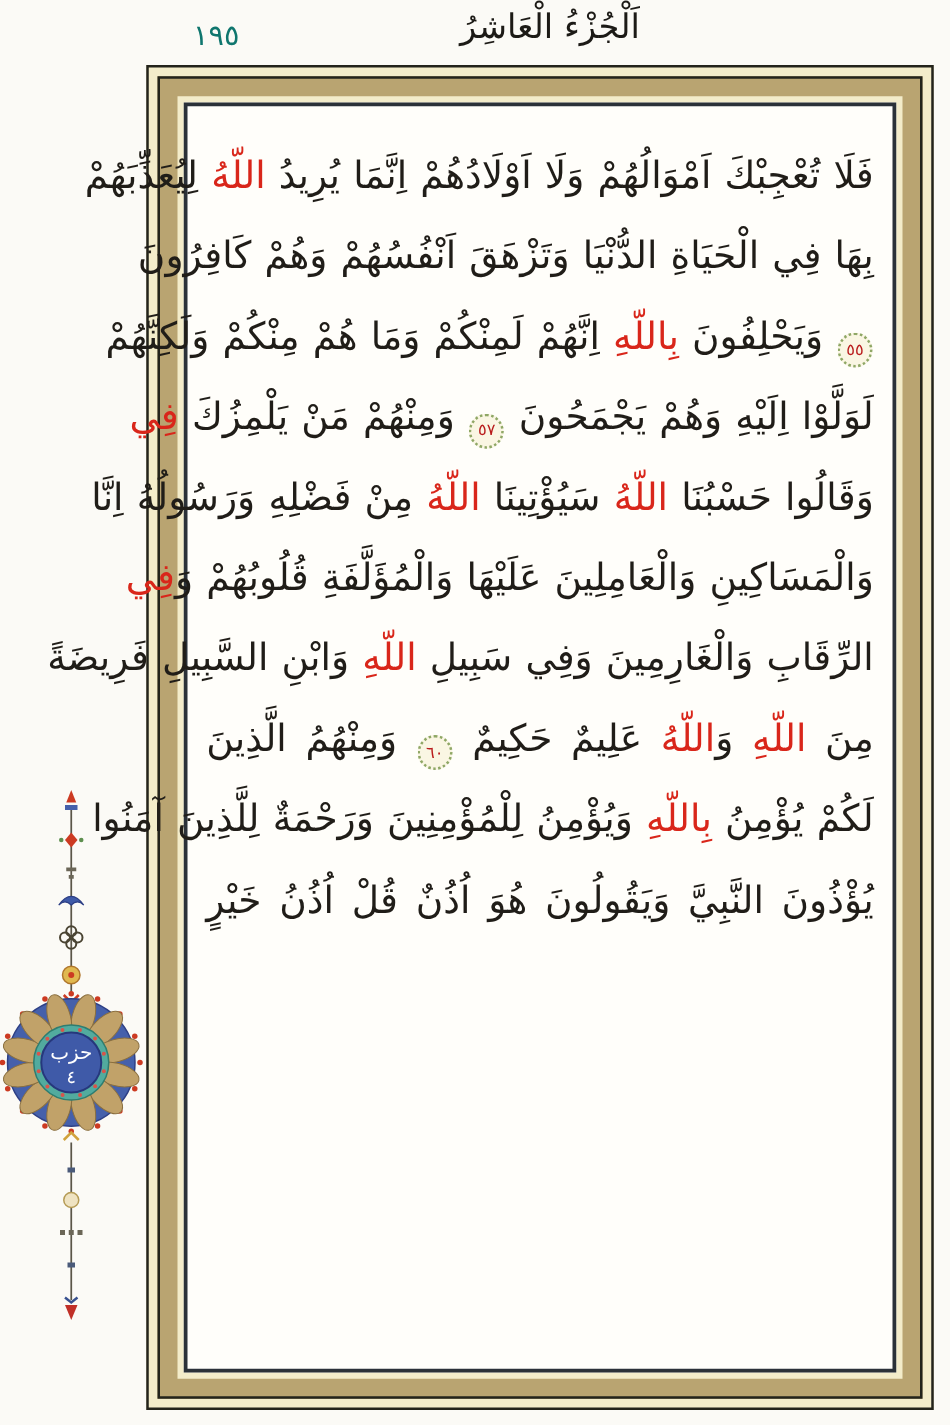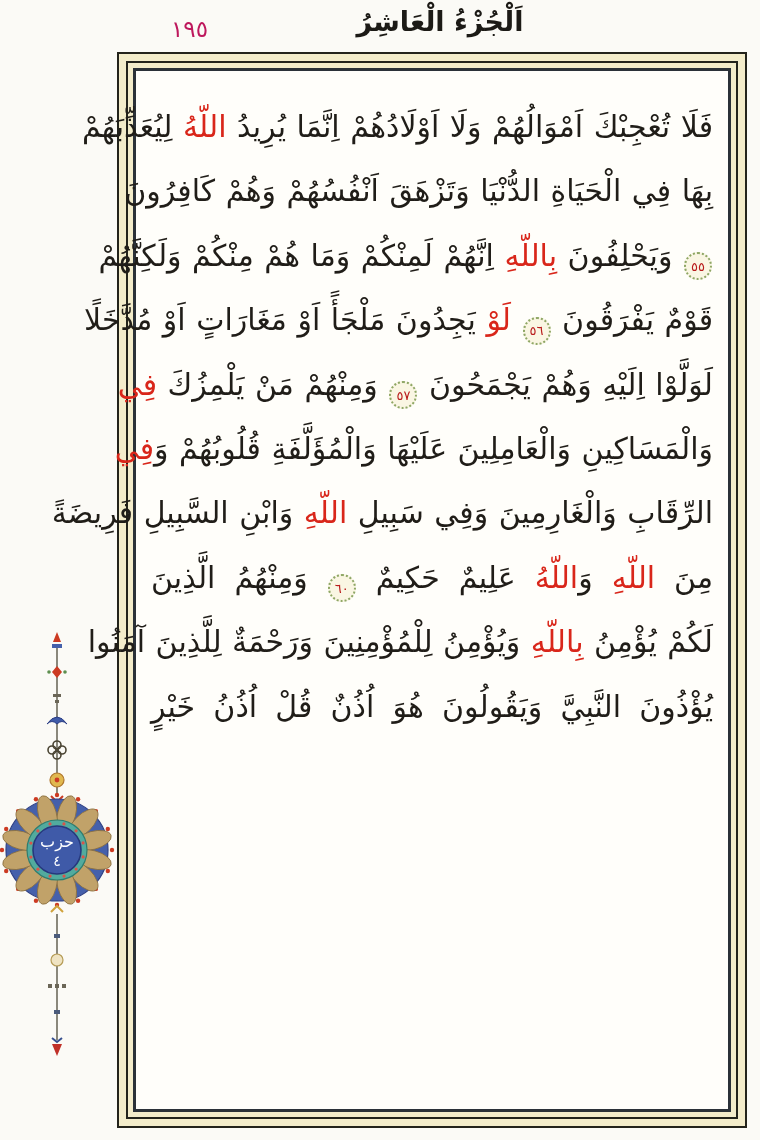--- a/index.html
+++ b/index.html
@@ -7,37 +7,37 @@
     width:760px;height:1140px;background:#fbfaf6;
     font-family:"DejaVu Sans", sans-serif;
     position:relative;overflow:hidden;
     -webkit-font-smoothing:antialiased;
   }
   .page{position:absolute;inset:0;}
 
   
   .juz-title{
     position:absolute;top:0px;left:330px;width:220px;
-    text-align:center;font-size:27px;font-weight:bold;color:#1c1a16;
+    text-align:center;font-size:27px;font-weight:normal;color:#1c1a16;
     direction:rtl;letter-spacing:0px;line-height:44px;
   }
   .page-number{
     position:absolute;top:16px;left:138px;width:70px;
-    font-size:23px;color:#be185d;direction:rtl;
+    text-align:center;font-size:23px;color:#0f766e;direction:rtl;
   }
 
   
   .frame-outer{
     position:absolute;left:117px;top:52px;width:630px;height:1076px;
     box-sizing:border-box;border:2px solid #23231b;background:#f3ecca;
     padding:7px;
   }
   .frame-band-dark{
     box-sizing:border-box;height:100%;
-    border:2px solid #23231b;background:#b9a471;padding:0;
+    border:2px solid #23231b;background:#b9a471;padding:14px;
   }
   .frame-band-cream{
     box-sizing:border-box;height:100%;background:#f3ecca;padding:5px;
   }
   .frame-inner{
     box-sizing:border-box;height:100%;
     border:3px solid #2b3138;background:#fffefa;
     padding:24px 15px 8px 15px;
   }
 
@@ -71,22 +71,22 @@
   <div class="page-number">١٩٥</div>
 
   <div class="frame-outer">
     <div class="frame-band-dark">
       <div class="frame-band-cream">
         <div class="frame-inner">
           <div class="text-area" id="text-area">
               <div class="qline"><span class="seg-k">فَلَا تُعْجِبْكَ اَمْوَالُهُمْ وَلَا اَوْلَادُهُمْ اِنَّمَا يُرِيدُ </span><span class="seg-r">اللّهُ</span><span class="seg-k"> لِيُعَذِّبَهُمْ</span></div>
               <div class="qline"><span class="seg-k">بِهَا فِي الْحَيَاةِ الدُّنْيَا وَتَزْهَقَ اَنْفُسُهُمْ وَهُمْ كَافِرُونَ</span></div>
               <div class="qline"><span class="verse-marker">٥٥</span><span class="seg-k"> وَيَحْلِفُونَ </span><span class="seg-r">بِاللّهِ</span><span class="seg-k"> اِنَّهُمْ لَمِنْكُمْ وَمَا هُمْ مِنْكُمْ وَلَكِنَّهُمْ</span></div>
-              <div class="qline"><span class="seg-k">قَوْمٌ يَفْرَقُونَ </span><span class="verse-marker">٥٦</span><span class="seg-k"> </span><span class="seg-r">لَوْ</span><span class="seg-k"> يَجِدُونَ مَلْجَأً اَوْ مَغَارَاتٍ اَوْ مُدَّخَلًا</span></div>
               <div class="qline"><span class="seg-k">لَوَلَّوْا اِلَيْهِ وَهُمْ يَجْمَحُونَ </span><span class="verse-marker">٥٧</span><span class="seg-k"> وَمِنْهُمْ مَنْ يَلْمِزُكَ </span><span class="seg-r">فِي</span></div>
+              <div class="qline"><span class="seg-k">وَقَالُوا حَسْبُنَا </span><span class="seg-r">اللّهُ</span><span class="seg-k"> سَيُؤْتِينَا </span><span class="seg-r">اللّهُ</span><span class="seg-k"> مِنْ فَضْلِهِ وَرَسُولُهُ اِنَّا</span></div>
               <div class="qline"><span class="seg-k">وَالْمَسَاكِينِ وَالْعَامِلِينَ عَلَيْهَا وَالْمُؤَلَّفَةِ قُلُوبُهُمْ وَ</span><span class="seg-r">فِي</span></div>
               <div class="qline"><span class="seg-k">الرِّقَابِ وَالْغَارِمِينَ وَفِي سَبِيلِ </span><span class="seg-r">اللّهِ</span><span class="seg-k"> وَابْنِ السَّبِيلِ فَرِيضَةً</span></div>
               <div class="qline"><span class="seg-k">مِنَ </span><span class="seg-r">اللّهِ</span><span class="seg-k"> وَ</span><span class="seg-r">اللّهُ</span><span class="seg-k"> عَلِيمٌ حَكِيمٌ </span><span class="verse-marker">٦٠</span><span class="seg-k"> وَمِنْهُمُ الَّذِينَ</span></div>
               <div class="qline"><span class="seg-k">لَكُمْ يُؤْمِنُ </span><span class="seg-r">بِاللّهِ</span><span class="seg-k"> وَيُؤْمِنُ لِلْمُؤْمِنِينَ وَرَحْمَةٌ لِلَّذِينَ آمَنُوا</span></div>
               <div class="qline"><span class="seg-k">يُؤْذُونَ النَّبِيَّ وَيَقُولُونَ هُوَ اُذُنٌ قُلْ اُذُنُ خَيْرٍ</span></div>
             </div>
         </div>
       </div>
     </div>
   </div>

